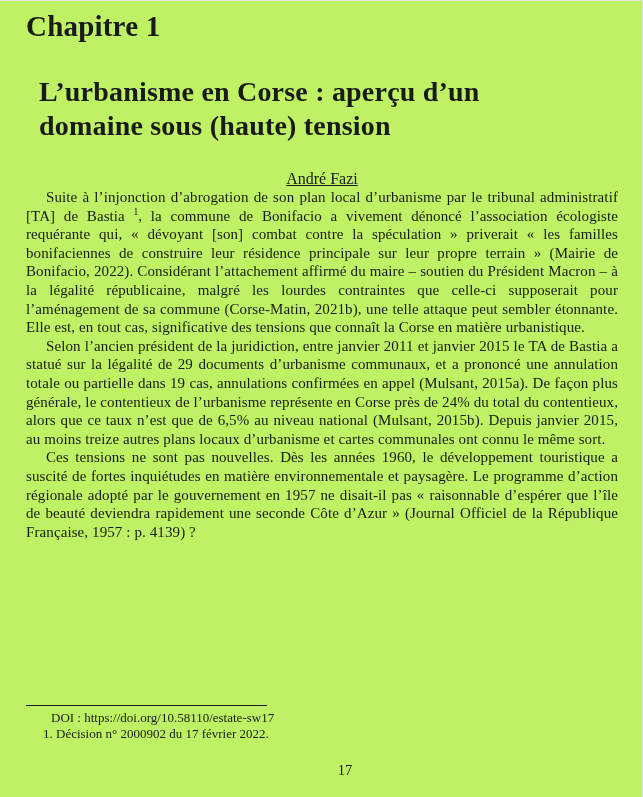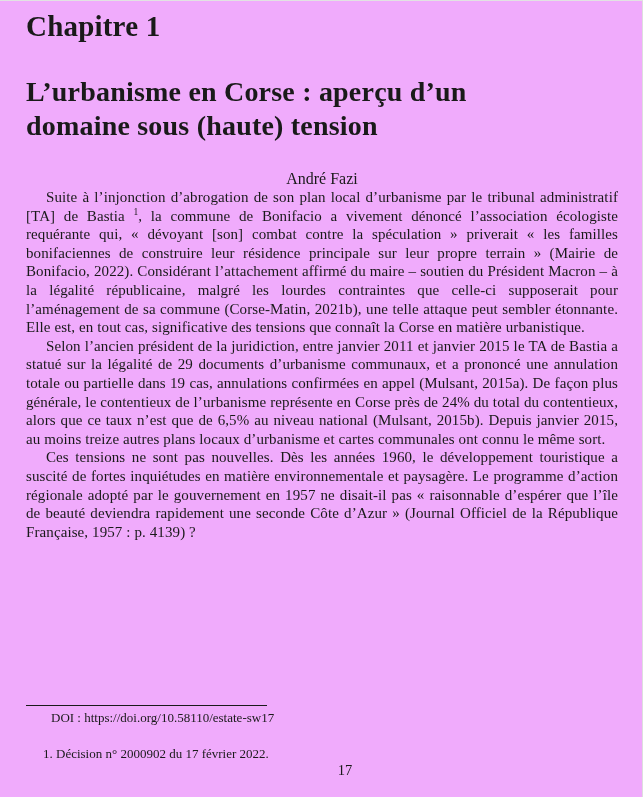--- a/index.html
+++ b/index.html
@@ -4,52 +4,53 @@
 <style>
   html, body {
     margin: 0;
     padding: 0;
     background: #ffffff;
   }
   .page {
     position: relative;
     width: 643px;
     height: 797px;
-    background: #f0abfc;
+    background: #bef264;
     color: #1a1a1a;
     font-family: "Liberation Serif", serif;
     border-top: 1px solid #e2e2e2;
     border-right: 1px solid #dedede;
     box-sizing: border-box;
     overflow: hidden;
   }
   .content {
     padding: 0 24px 0 26px;
   }
   .chapter-heading {
     margin: 0;
     padding-top: 9px;
     font-size: 29px;
     font-weight: bold;
     letter-spacing: 0.2px;
   }
   .chapter-title {
-    margin: 0;
+    margin: 13px;
     margin-top: 32px;
     font-size: 28px;
     line-height: 34px;
     font-weight: bold;
     max-width: 530px;
     letter-spacing: 0.2px;
   }
   .author {
     margin: 0;
     margin-top: 27px;
     text-align: center;
     font-size: 16px;
+    text-decoration: underline;
   }
   .body-text {
     font-size: 15px;
     line-height: 18.6px;
     text-align: justify;
     letter-spacing: 0.1px;
   }
   .body-text p {
     margin: 0;
     text-indent: 20px;
@@ -73,21 +74,20 @@
     width: 241px;
     border: 0;
     border-top: 1.4px solid #1a1a1a;
     margin: 0 0 4px 0;
   }
   .footnote-doi {
     padding-left: 25px;
   }
   .footnote-item {
     padding-left: 17px;
-    margin-top: 20px;
   }
   .doi-link {
     color: #1a1a1a;
     text-decoration: none;
   }
   .page-number {
     position: absolute;
     left: 0;
     right: 0;
     top: 761px;

